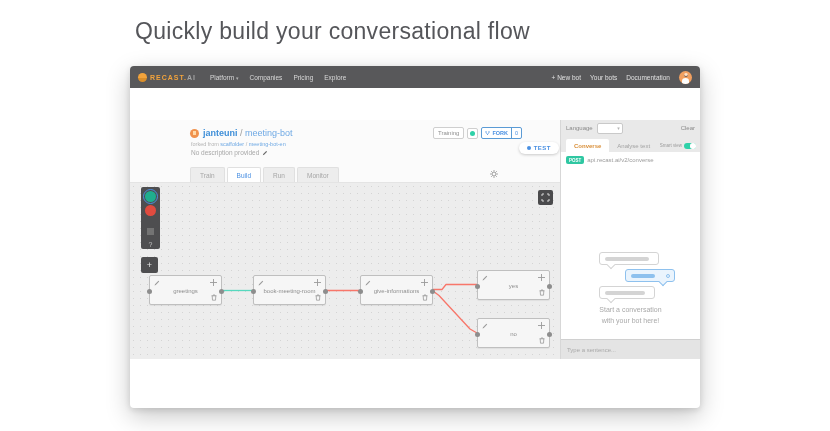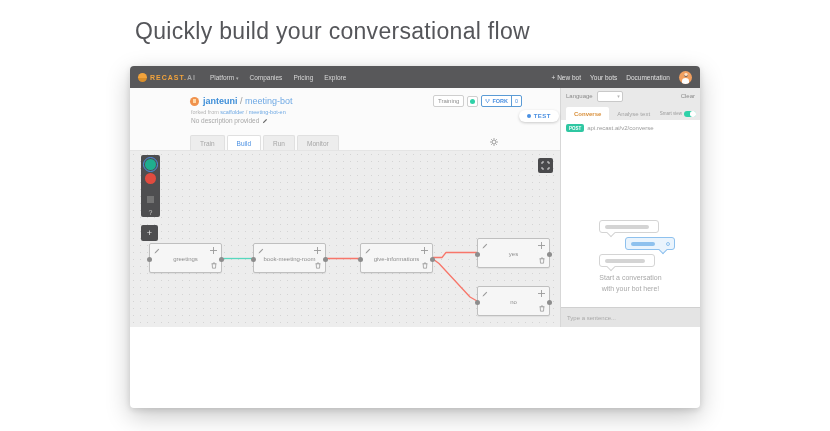--- a/index.html
+++ b/index.html
@@ -23,21 +23,21 @@
   .nav-item { font-size:6.5px; color:#d9d9d9; cursor:pointer; white-space:nowrap; }
   .caret { font-size:5px; color:#b5b5b5; }
   .nav-right { margin-left:auto; display:flex; align-items:center; gap:9px; }
   .nav-right .nav-item { color:#e0e0e0; }
   .avatar { width:13px; height:13px; border-radius:50%; background:#f2a060; position:relative; overflow:hidden; cursor:pointer; }
   .avatar::before { content:""; position:absolute; left:4.5px; top:2.5px; width:4px; height:4px; border-radius:50%;
     background:#ffe3c9; box-shadow:0 -1px 0 0 #7a5643 inset; }
   .avatar::after { content:""; position:absolute; left:3px; top:7.5px; width:7px; height:6px; border-radius:50% 50% 0 0; background:#fdfdfd; }
 
   
-  .main { display:flex; height:239px; }
+  .main { display:flex; height:239px;margin-top:32px; }
   .left-col { width:430px; display:flex; flex-direction:column; }
   .right-panel { width:140px; background:#e9e9e9; border-left:1px solid #d7d7d7; display:flex; flex-direction:column; }
 
   
   .bot-header { height:45px; background:#fbfbfb; position:relative; }
   .bot-avatar { position:absolute; left:60px; top:9px; width:9px; height:9px; border-radius:50%;
     background:radial-gradient(circle at 50% 45%, #ffd9a8 0 2px, #f0924d 2px); }
   .bot-title { position:absolute; left:73px; top:8px; font-size:9px; white-space:nowrap; }
   .bot-owner { color:#3f8fd8; font-weight:bold; cursor:pointer; }
   .bot-sep { color:#9b9b9b; }

